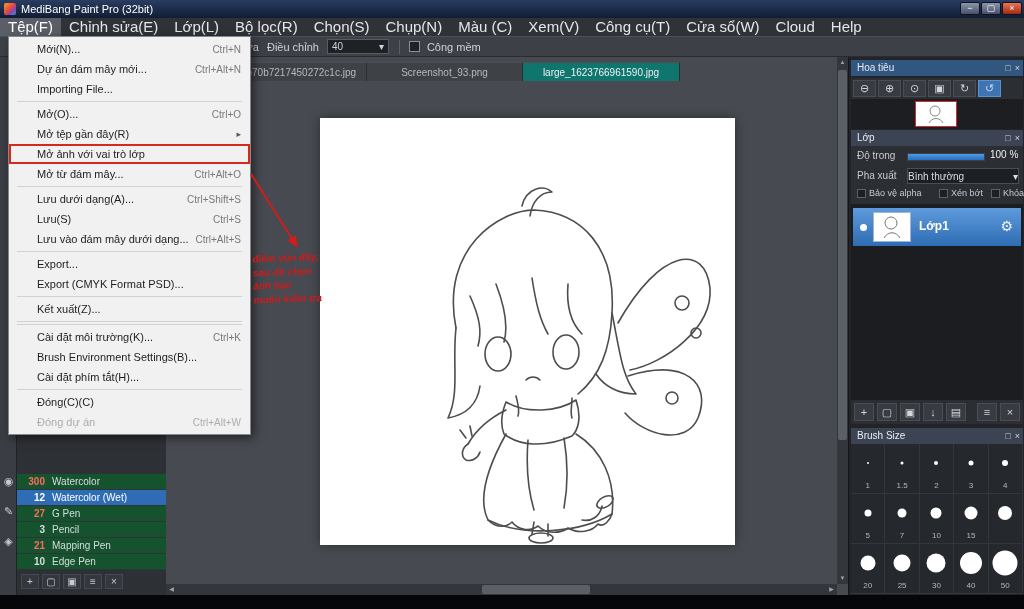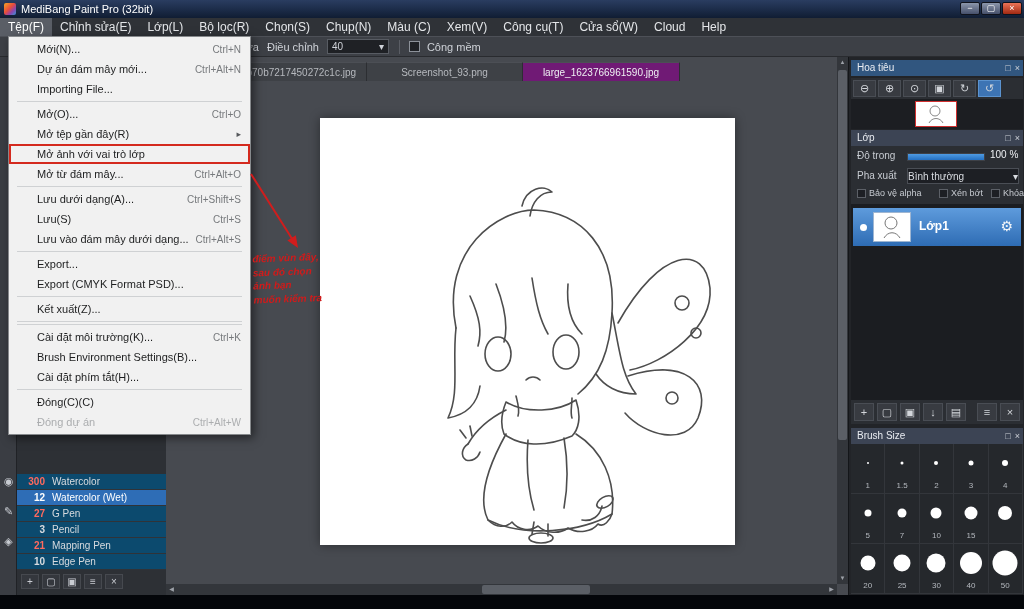--- a/index.html
+++ b/index.html
@@ -9,49 +9,49 @@
 
   
   .titlebar { left:0; top:0; width:100%; height:18px; background:linear-gradient(#2a3d61,#101d33); }
   .app-icon { left:4px; top:3px; width:12px; height:12px; border-radius:2px; background:linear-gradient(135deg,#f5a623,#e74c3c 45%,#8e44ad 70%,#3498db); }
   .title-text { left:21px; top:0; height:18px; line-height:18px; font-size:11px; color:#fff; }
   .win-controls { right:2px; top:2px; display:flex; gap:1px; }
   .win-btn { width:20px; height:13px; background:linear-gradient(#8b96ab,#46506b); border:1px solid #10131c; border-radius:2px; color:#fff; font-size:9px; line-height:11px; text-align:center; }
   .win-btn.close { background:linear-gradient(#ec7357,#a02912); }
 
   
-  .menubar { left:0; top:18px; width:100%; height:18px; background:#2f3237; display:flex; color:#e4e6e9; font-size:12px; }
+  .menubar { left:0; top:18px; width:100%; height:18px; background:#2f3237; display:flex; color:#e4e6e9; font-size:15px; }
   .mi { padding:0 8px; line-height:18px; }
   .mi.active { background:#5a5e66; color:#fff; }
 
   
   .toolbar { left:0; top:36px; width:100%; height:21px; background:#3d4046; border-top:1px solid #4d5057; border-bottom:1px solid #292b2f; display:flex; align-items:center; padding:0 5px; color:#cfd2d8; }
   .tb-icon { width:19px; height:17px; line-height:16px; text-align:center; font-size:11px; }
   .tb-sep { width:1px; height:14px; background:#5a5d64; margin:0 6px; }
   .tb-label { font-size:11px; margin:0 4px; white-space:nowrap; }
   .tb-check { width:11px; height:11px; background:#1f2125; border:1px solid #8c9199; margin:0 3px; font-size:9px; line-height:9px; text-align:center; color:#fff; }
   .tb-dd { width:62px; height:15px; background:#1f2125; border:1px solid #585c63; display:flex; align-items:center; justify-content:space-between; padding:0 4px; font-size:10px; margin:0 4px; }
 
   
   .left-panel { left:0; top:57px; width:166px; height:538px; background:#2d3035; }
   .tool-strip { left:0; top:0; width:17px; height:538px; background:#3a3d43; border-right:1px solid #202226; }
   .lt-icon { left:0; width:17px; text-align:center; font-size:11px; color:#c6cad0; }
   .brush-list { left:17px; top:417px; width:149px; }
-  .brush-row { display:flex; height:16px; align-items:center; background:#0c4a6e; border-bottom:1px solid #303338; font-size:10px; color:#d8dbdf; }
+  .brush-row { display:flex; height:16px; align-items:center; background:#14532d; border-bottom:1px solid #303338; font-size:10px; color:#d8dbdf; }
   .brush-row.selected { background:#2e6db6; color:#fff; }
   .brush-num { width:28px; text-align:right; margin-right:7px; font-weight:bold; }
   .num-red { color:#ff6a5e; }
   .selected .brush-num { color:#fff; }
   .brush-footer { left:17px; top:514px; width:149px; height:20px; display:flex; gap:3px; padding-left:4px; align-items:center; }
   .bf-icon { width:18px; height:15px; background:#34373d; border:1px solid #46494f; color:#c9ccd2; font-size:10px; line-height:13px; text-align:center; }
 
   
   .canvas-area { left:166px; top:57px; width:682px; height:538px; background:#474a50; }
   .doc-tab { top:5px; height:19px; line-height:19px; text-align:center; font-size:10px; color:#b6b9be; background:#3e4146; border-right:1px solid #2c2e32; border-top:1px solid #4c4f55; white-space:nowrap; overflow:hidden; }
-  .doc-tab.active { background:#701a75; color:#eef0f3; }
+  .doc-tab.active { background:#0f766e; color:#eef0f3; }
   .canvas { left:154px; top:61px; width:415px; height:427px; background:#fff; box-shadow:0 0 10px rgba(0,0,0,.4); }
   .vscroll { right:0; top:0; width:11px; height:527px; background:#33363b; }
   .vthumb { left:1px; top:13px; width:9px; height:370px; background:#5b5f66; border-radius:2px; }
   .hscroll { left:0; bottom:0; width:671px; height:11px; background:#33363b; }
   .hthumb { left:316px; top:1px; width:108px; height:9px; background:#5b5f66; border-radius:2px; }
   .scroll-btn { width:11px; height:11px; font-size:6px; line-height:11px; text-align:center; color:#9da1a8; }
 
   
   .right-panel { left:848px; top:57px; width:176px; height:538px; background:#222428; border-left:1px solid #141619; }
   .panel-header { left:2px; width:172px; height:16px; background:#3c4454; color:#e8ebf0; font-size:10px; line-height:16px; padding-left:6px; }

